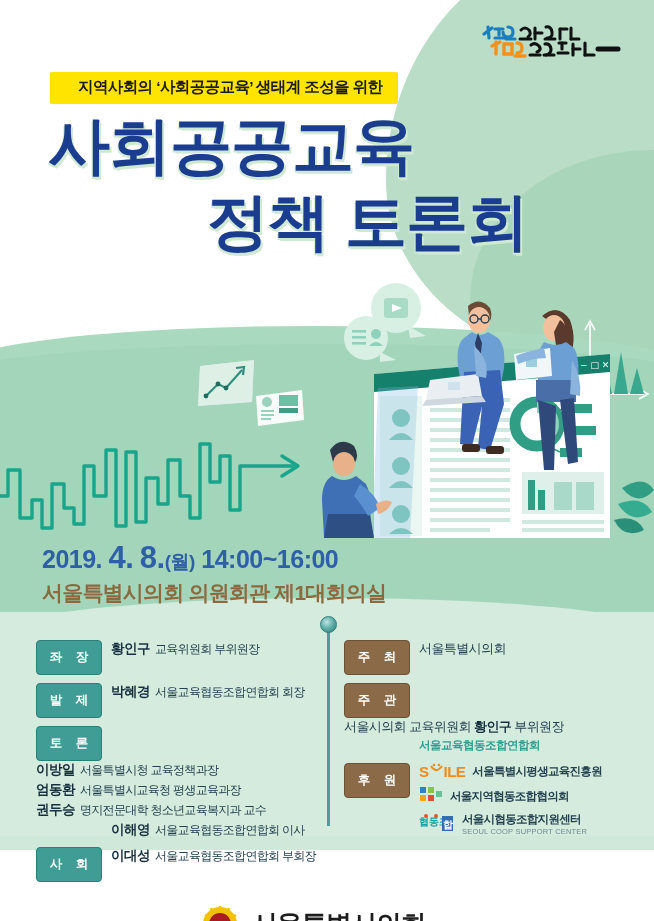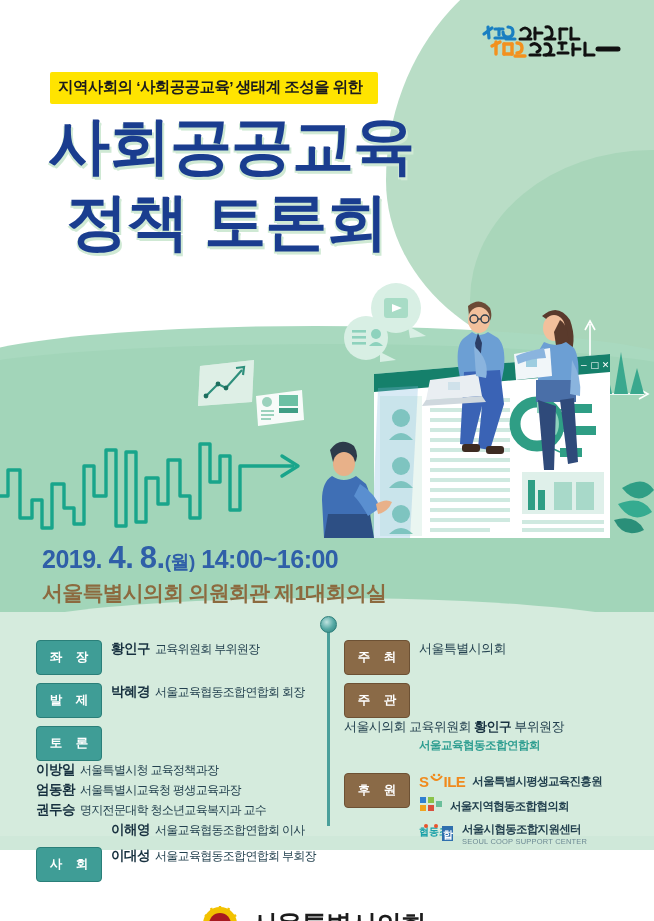--- a/index.html
+++ b/index.html
@@ -53,36 +53,36 @@
 
   
   #slogan {
     right:18px; top:22px; width:160px; height:44px;
   }
 
   
   #banner {
     left:50px; top:72px;
     background:#ffe400;
-    padding:5px 16px 6px 8px;
+    padding:5px 16px 6px 28px;
     border-radius:2px;
   }
   #banner .btxt {
     font-size:15.5px; font-weight:bold; color:#1c1c1c;
     letter-spacing:-0.6px; white-space:nowrap;
   }
 
   
   #title { left:48px; top:108px; width:480px; }
   .tline {
     font-size:62px; font-weight:bold; color:#1a3d8f;
     letter-spacing:-1px; line-height:76px; white-space:nowrap;
     text-shadow: 2px 3px 0 #cfe9d4, -1px 2px 0 #cfe9d4;
   }
-  #title .t2 { margin-left:18px; }
+  #title .t2 { margin-left:18px;text-align:right; }
 
   
   #wave { left:-6px; top:400px; width:330px; height:135px; }
   #card-line { left:196px; top:358px; width:62px; height:52px; }
   #card-doc  { left:254px; top:388px; width:52px; height:40px; }
 
   
   #illus { left:322px; top:276px; width:332px; height:262px; }
 
   
@@ -509,21 +509,21 @@
 
     <div class="row tight">
       <div class="pill brown">주 관</div>
       <div class="plain"><span>서울시의회 교육위원회 </span><b>황인구</b><span> 부위원장</span></div>
     </div>
 
     <div id="coop-logo">
       <span class="c1">서울교육협동조합연합회</span>
     </div>
 
-    <div class="row" style="margin-top:20px;">
+    <div class="row" style="margin-top:10px;">
       <div class="pill brown">후 원</div>
       <div>
 
         <div class="sp-row">
           <div class="sp-logo">
             <span id="smile-word">
               S
               <svg width="13" height="11" viewBox="0 0 13 11" style="margin:0 1px;">
                 <path d="M1 3 q5 8 11 0" fill="none" stroke="#f08a1d" stroke-width="2"></path>
                 <circle cx="4" cy="2" r="1.3" fill="#f08a1d"></circle>

